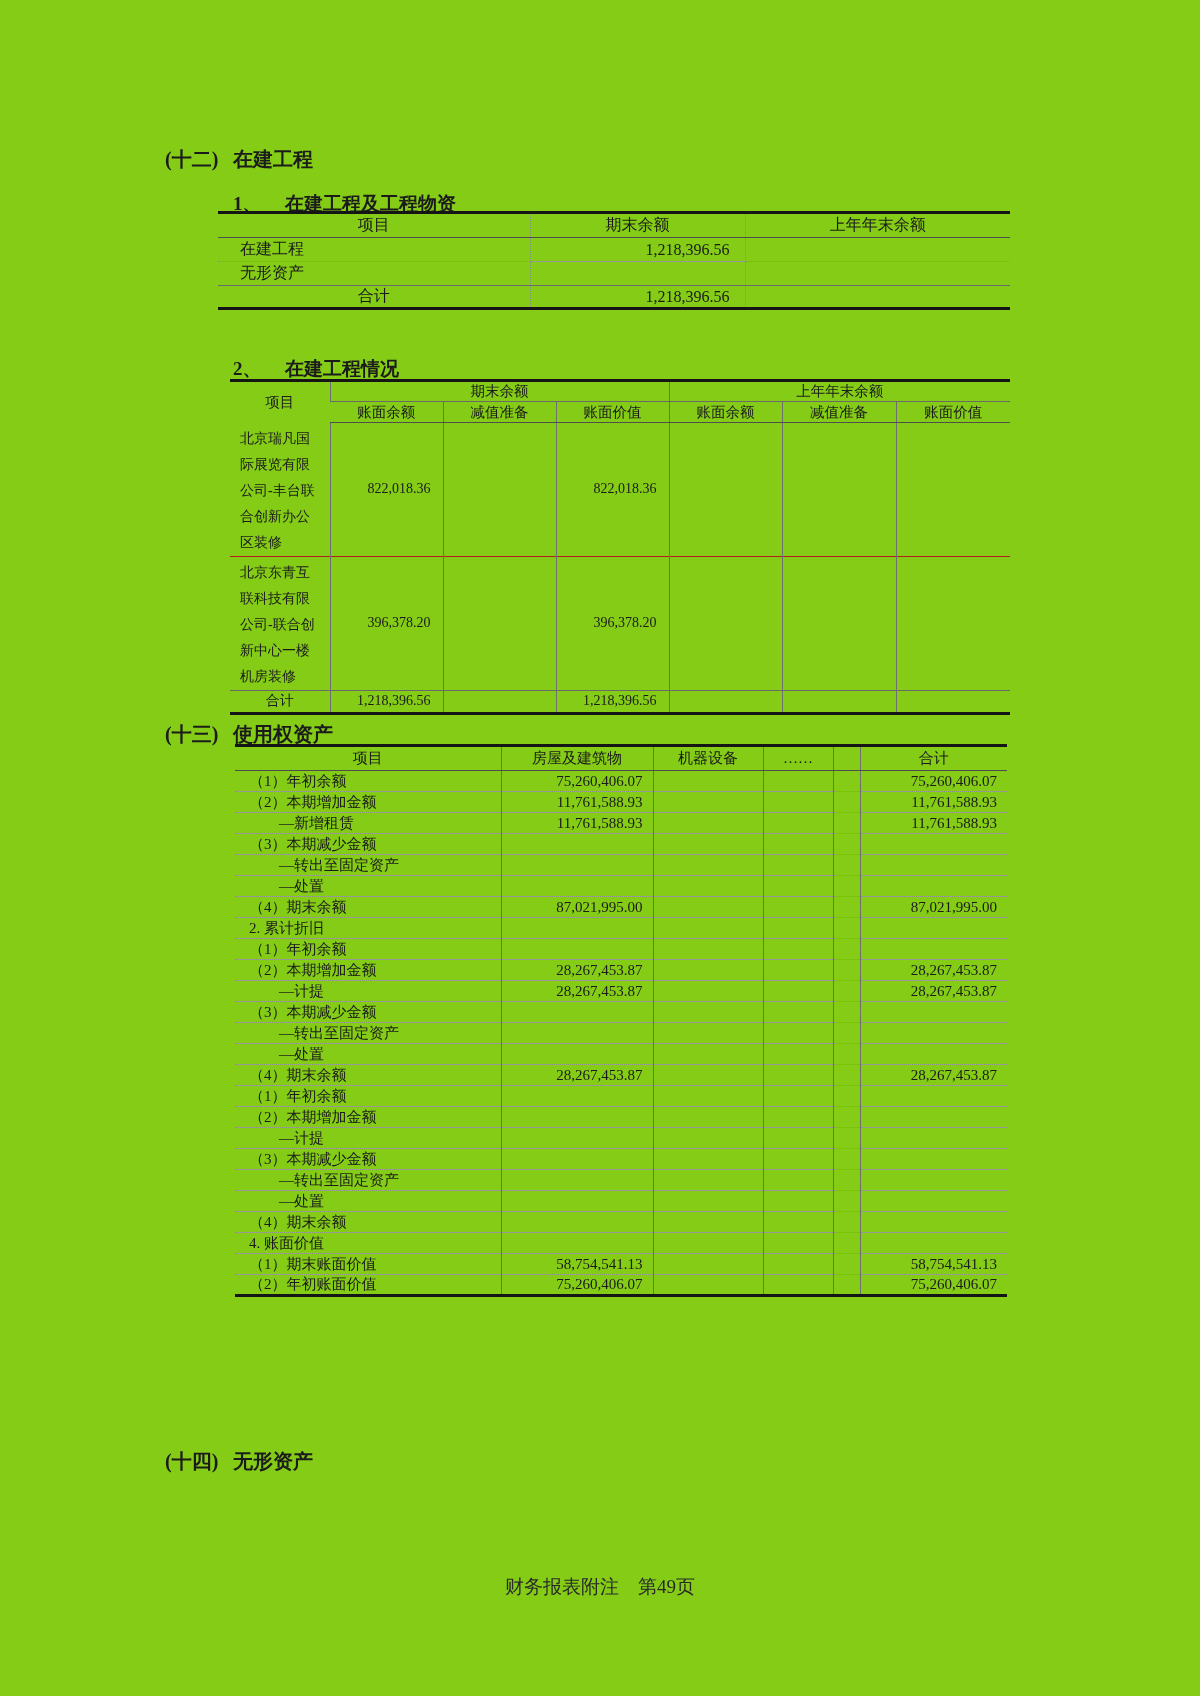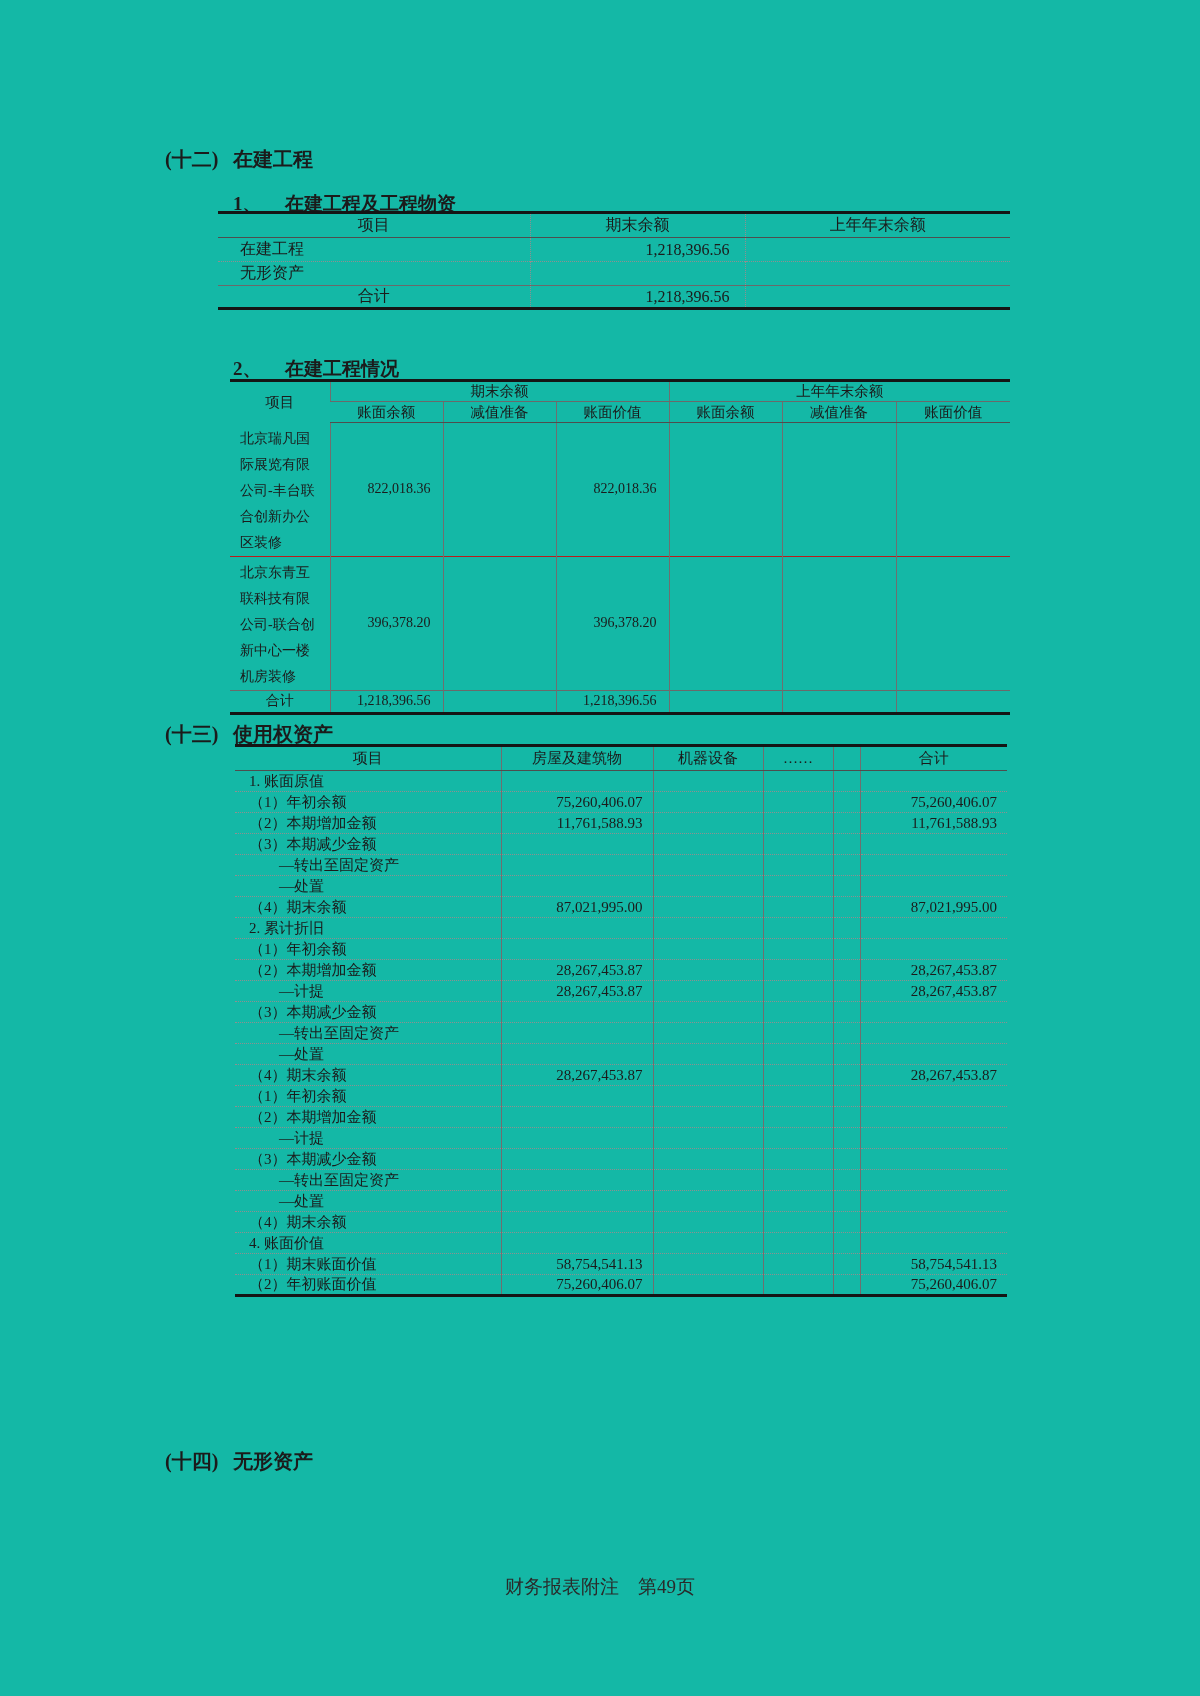--- a/index.html
+++ b/index.html
@@ -1,18 +1,18 @@
 <!DOCTYPE html>
 <html><head>
 <meta charset="utf-8">
 <style>
   html,body { margin:0; padding:0; background:#ffffff; }
   .page {
     position:relative; width:1200px; height:1696px; overflow:hidden;
-    background:#14b8a6; color:#1b1b1b;
+    background:#84cc16; color:#1b1b1b;
     font-family:"Liberation Serif","DejaVu Serif",serif;
   }
   
   .sec-h { position:absolute; left:165px; font-size:20px; font-weight:700; white-space:nowrap; }
   .sec-h .sec-label { display:inline-block; width:68px; }
   .sub-h { position:absolute; left:233px; font-size:19px; font-weight:700; white-space:nowrap; }
   .sub-h .sub-num { display:inline-block; width:52px; }
   
   table.ft {
     position:absolute; border-collapse:collapse; table-layout:fixed;
@@ -185,47 +185,47 @@
         <td>项目</td>
         <td>房屋及建筑物</td>
         <td>机器设备</td>
         <td>……</td>
         <td></td>
         <td>合计</td>
       </tr>
     </thead>
     <tbody>
 
-        <tr>
-          <td class="li">1. 账面原值</td>
-          <td class="num"></td>
-          <td class="num"></td>
-          <td class="num"></td>
-          <td class="num"></td>
-          <td class="num"></td>
-        </tr>
 
         <tr>
           <td class="li">（1）年初余额</td>
           <td class="num">75,260,406.07</td>
           <td class="num"></td>
           <td class="num"></td>
           <td class="num"></td>
           <td class="num">75,260,406.07</td>
         </tr>
 
         <tr>
           <td class="li">（2）本期增加金额</td>
           <td class="num">11,761,588.93</td>
           <td class="num"></td>
           <td class="num"></td>
           <td class="num"></td>
           <td class="num">11,761,588.93</td>
         </tr>
 
+        <tr>
+          <td class="li">　　—新增租赁</td>
+          <td class="num">11,761,588.93</td>
+          <td class="num"></td>
+          <td class="num"></td>
+          <td class="num"></td>
+          <td class="num">11,761,588.93</td>
+        </tr>
 
         <tr>
           <td class="li">（3）本期减少金额</td>
           <td class="num"></td>
           <td class="num"></td>
           <td class="num"></td>
           <td class="num"></td>
           <td class="num"></td>
         </tr>
 

